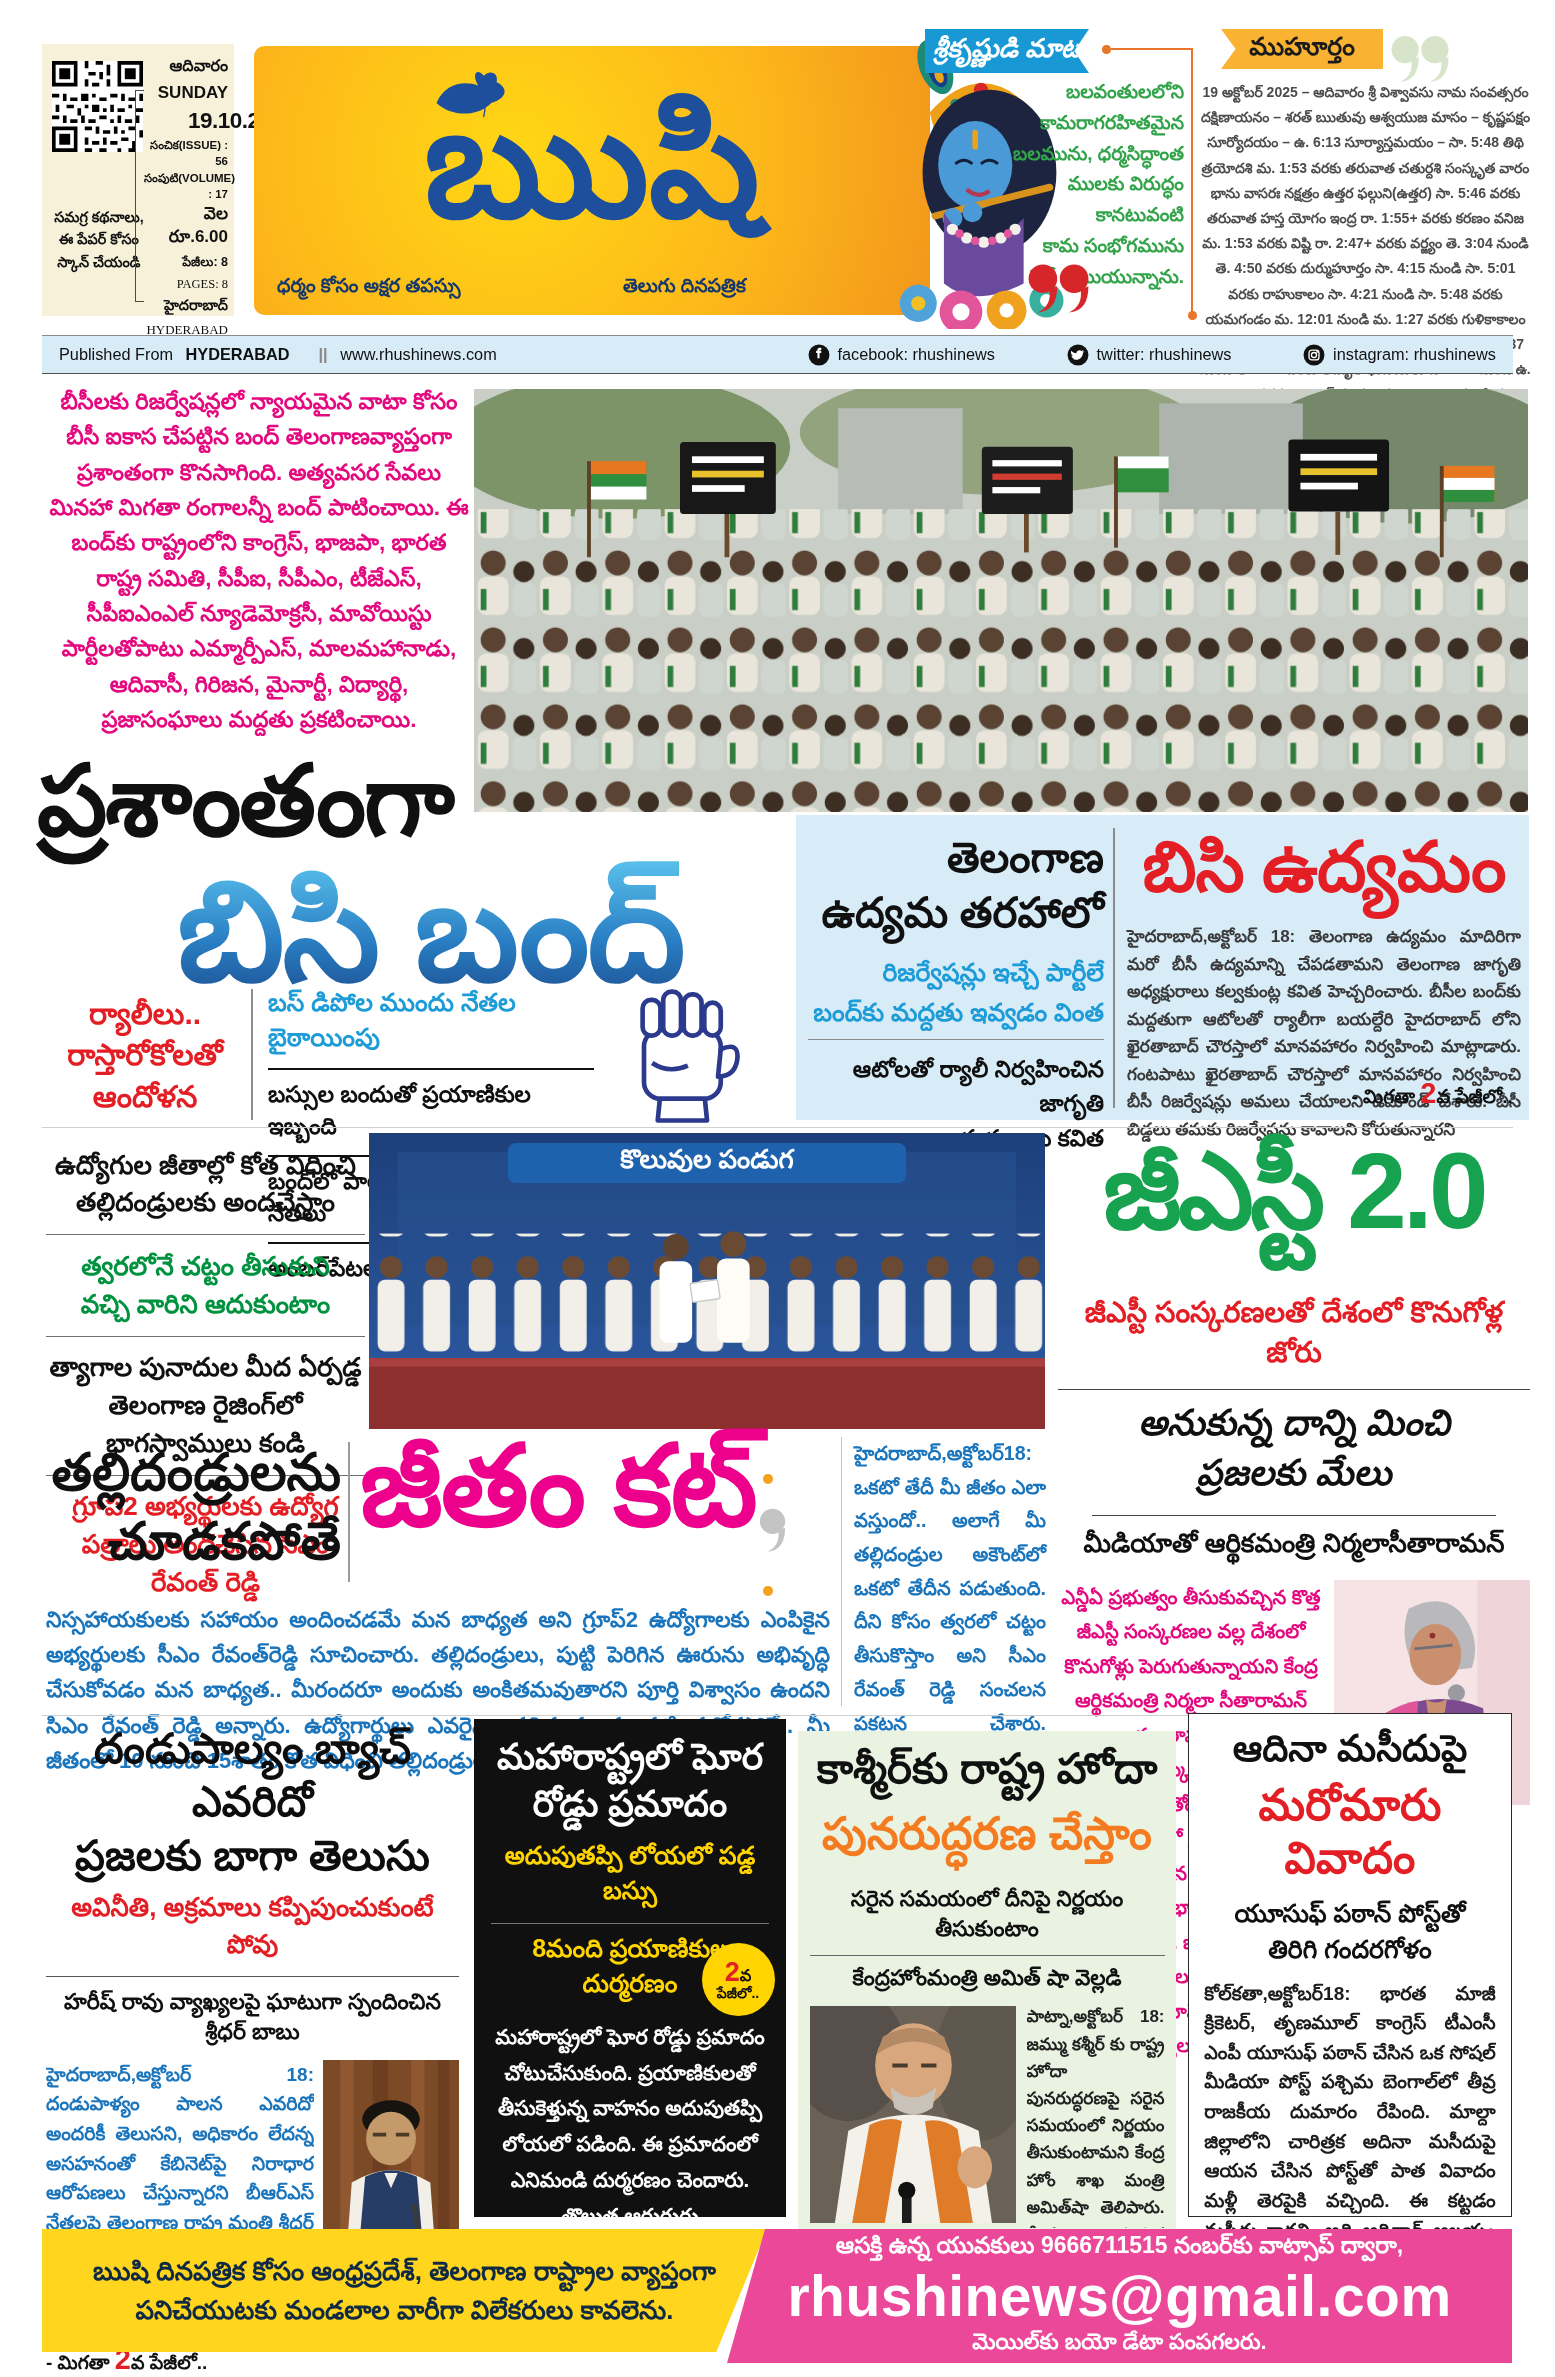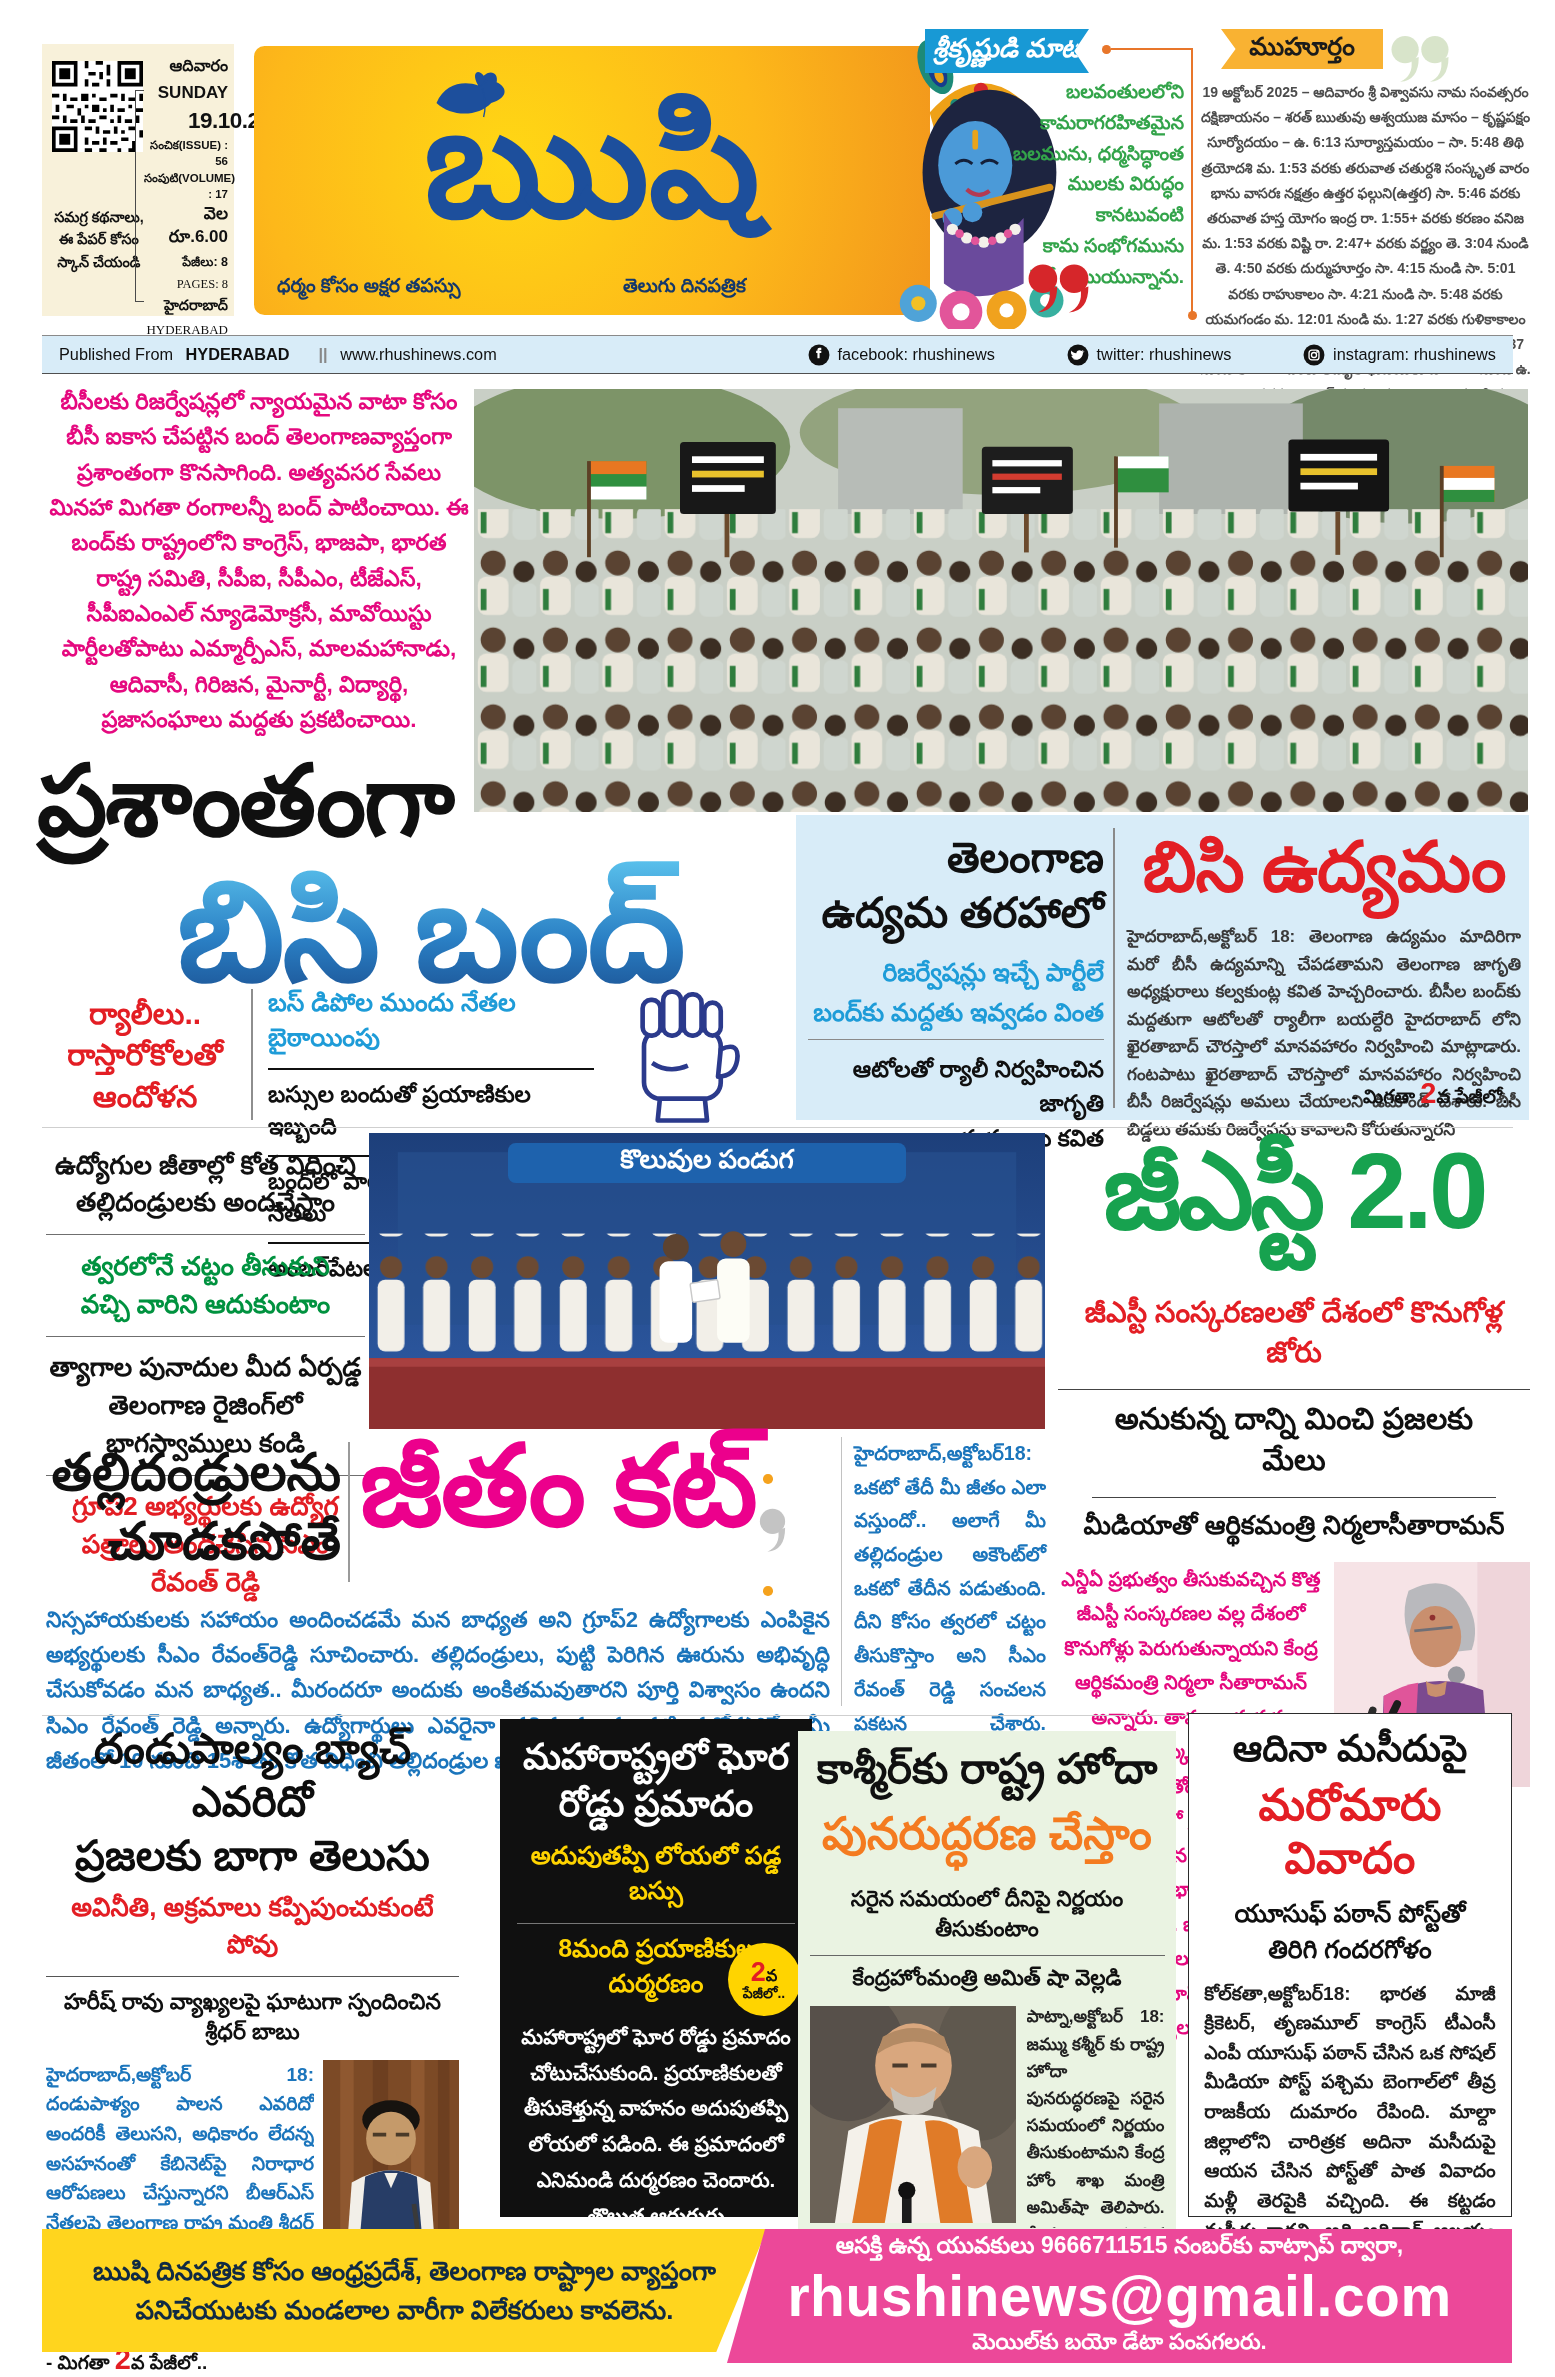--- a/index.html
+++ b/index.html
@@ -106,37 +106,37 @@
   .jk-dot{width:9.6px;height:9.6px;border-radius:50%;background:#f5a21d;}
   .jk-comma{left:755px;top:1505px;width:35px;height:53px;opacity:.5;}
   .jk-body{left:46px;top:1602px;width:784px;font-size:22px;font-weight:600;color:#1b75bc;text-align:justify;line-height:1.6;}
   .mid-vrule{left:841px;top:1437px;width:1.4px;height:269px;background:#c2c2c2;}
   .jk-cont{left:854px;top:1437px;width:192px;font-size:19.6px;font-weight:600;color:#1b75bc;text-align:justify;line-height:1.72;}
   .jk-cont-line{margin-top:8.6px;text-align:right;}
 
   .gst{left:1058px;top:1129px;width:472px;}
   .gst-h{font-size:107px;font-weight:800;color:#17a24f;text-align:center;white-space:nowrap;letter-spacing:-3.8px;}
   .gst-red{font-size:29px;font-weight:800;color:#e31e24;text-align:center;margin-top:16.3px;padding-bottom:12.5px;border-bottom:1.4px solid #444;}
-  .gst-s1{font-size:30px;font-weight:800;color:#101010;text-align:center;padding:12.5px 0;border-bottom:1.4px solid #444;margin:0 34px;}
+  .gst-s1{font-size:36px;font-weight:800;color:#101010;text-align:center;padding:12.5px 0;border-bottom:1.4px solid #444;margin:0 34px;font-style:italic;}
   .gst-s2{font-size:26px;font-weight:800;color:#101010;text-align:center;padding-top:12.5px;}
   .gst-row{position:relative;margin-top:14.4px;height:229px;}
   .gst-body{position:absolute;left:0;top:0;width:266px;font-size:19.6px;font-weight:700;color:#e5097f;text-align:center;line-height:1.76;}
   .gst-photo{position:absolute;left:276px;top:0;width:196px;height:225px;}
 
   
   .c1{left:46px;top:1722px;width:413px;}
   .c1-h{font-size:42px;font-weight:800;color:#0d0d0d;text-align:center;line-height:1.27;}
   .c1-red{font-size:26px;font-weight:800;color:#e31e24;text-align:center;margin-top:10.5px;padding-bottom:9.6px;border-bottom:1.4px solid #555;}
   .c1-sub{font-size:22px;font-weight:800;color:#101010;text-align:center;padding-top:9.6px;line-height:1.4;}
   .c1-row{position:relative;margin-top:11.5px;height:307px;}
   .c1-body{position:absolute;left:0;top:0;width:268px;font-size:19px;font-weight:600;color:#1b75bc;text-align:justify;line-height:1.56;height:276px;overflow:hidden;}
   .c1-photo{position:absolute;left:277px;top:0;width:136px;height:227px;}
   .c1-cont{position:absolute;left:0;top:283px;}
 
-  .c2{left:474px;top:1719px;width:312px;height:498px;background:#101010;color:#fff;box-sizing:border-box;padding:15.3px 17px;margin-left:26px;}
+  .c2{left:474px;top:1719px;width:312px;height:498px;background:#101010;color:#fff;box-sizing:border-box;padding:15.3px 17px;}
   .c2-h{font-size:36px;font-weight:800;text-align:center;line-height:1.3;}
   .c2-s1{font-size:25px;font-weight:800;color:#ffd400;text-align:center;margin-top:13.4px;padding-bottom:11.5px;border-bottom:1.4px solid #777;}
   .c2-s2{font-size:25px;font-weight:800;color:#ffd400;text-align:center;padding-top:10.5px;}
   .c2-badge{position:absolute;right:11.5px;top:224px;width:73px;height:73px;border-radius:50%;background:#ffd400;color:#101010;
      display:flex;flex-direction:column;align-items:center;justify-content:center;font-weight:800;line-height:1.05;}
   .c2-badge .n{color:#e31e24;font-size:27px;display:inline;}
   .c2-badge .s{font-size:16.3px;display:inline;}
   .c2-badge .b{font-size:14px;}
   .c2-body{margin-top:14.4px;font-size:20.6px;font-weight:600;text-align:center;line-height:1.74;}
 

